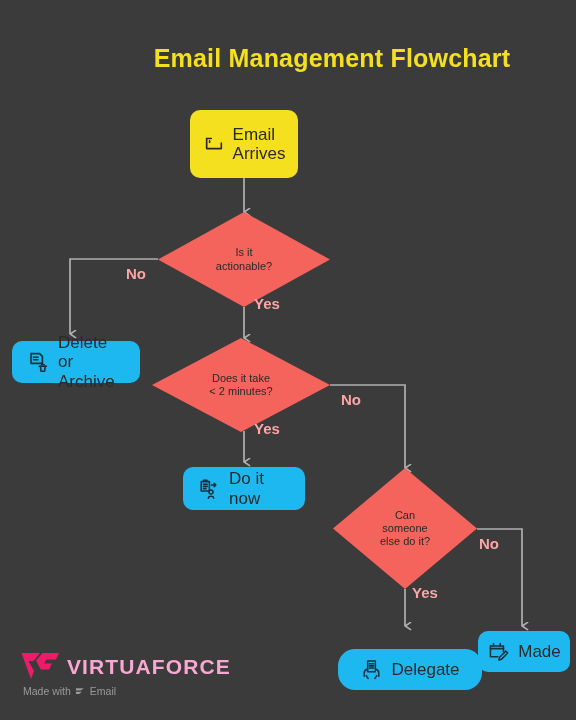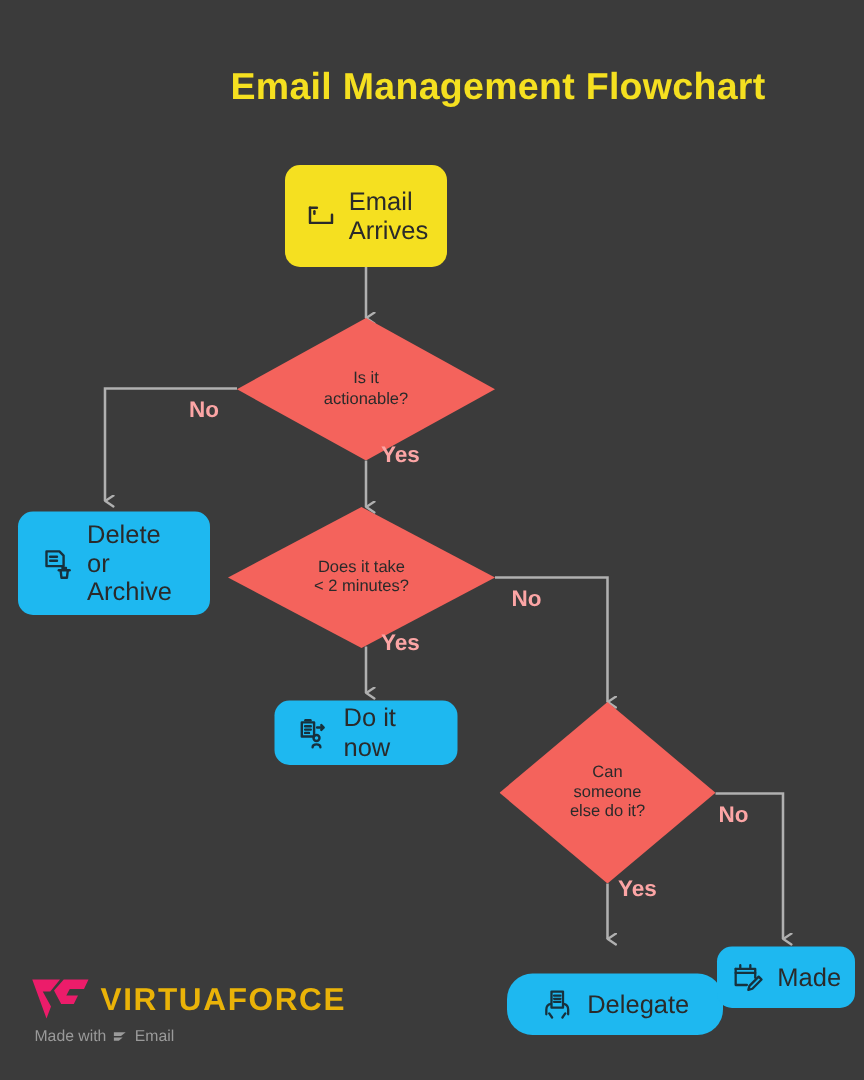--- a/index.html
+++ b/index.html
@@ -99,21 +99,21 @@
     display: flex;
     flex-direction: column;
     gap: 2px;
   }
   .brandrow {
     display: flex;
     align-items: center;
     gap: 7px;
   }
   .brandname {
-    color: #eab308;
+    color: #f9a8d4;
     font-size: 21px;
     font-weight: bold;
     letter-spacing: 1.1px;
   }
   .madewith {
     display: flex;
     align-items: flex-end;
     gap: 4px;
     color: #9a9a9a;
     font-size: 10.5px;
@@ -160,21 +160,21 @@
     <span class="lbl">Email
 Arrives</span>
   </div>
 
   <div class="diamond" style="left:158px; top:212px; width:172px; height:95px;">
     <div class="shape"></div>
     <div class="dlbl">Is it
 actionable?</div>
   </div>
 
-  <div class="node rnode blue" style="left:12px; top:341px; width:128px; height:69px;">
+  <div class="node rnode blue" style="left:12px; top:341px; width:128px; height:42px;">
     <svg class="icon" width="24" height="24" viewBox="0 0 24 24" fill="none" stroke="#17313d" stroke-width="1.6" stroke-linecap="round" stroke-linejoin="round">
       <path d="M5 3.6 L13.6 3.6 L16.4 6.4 L16.4 13.4 L5 13.4 Z"></path>
       <path d="M7.4 7.2 L12 7.2 M7.4 9.8 L12 9.8"></path>
       <path d="M13.2 16.2 L20.4 16.2"></path>
       <path d="M14.4 16.2 L15 21.2 L18.6 21.2 L19.2 16.2"></path>
       <path d="M15.6 14.6 L18 14.6"></path>
     </svg>
     <span class="lbl">Delete or
 Archive</span>
   </div>

